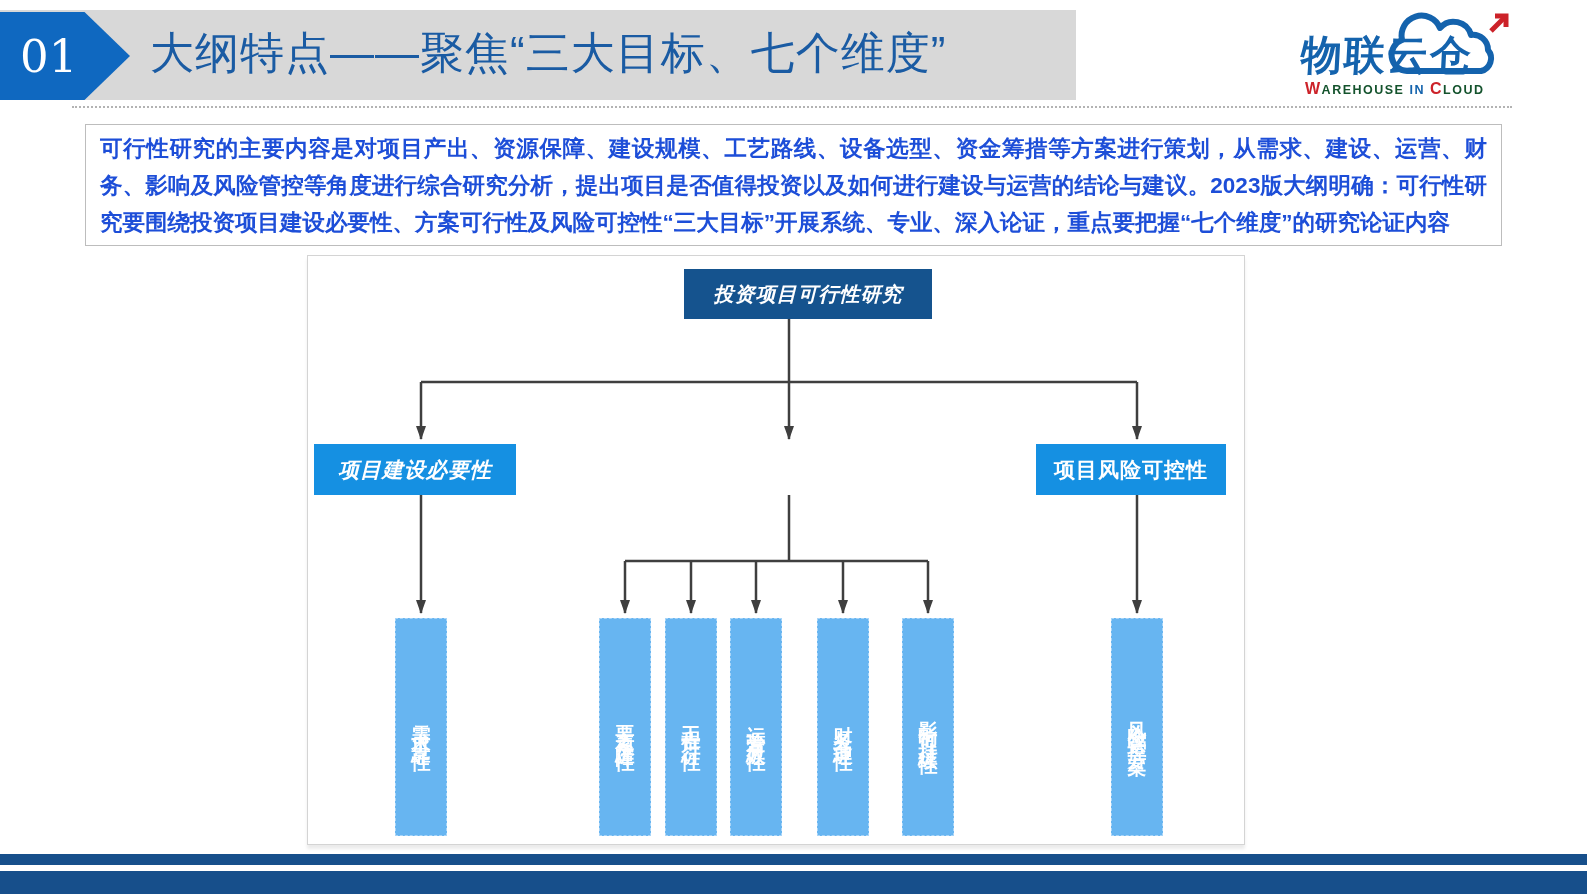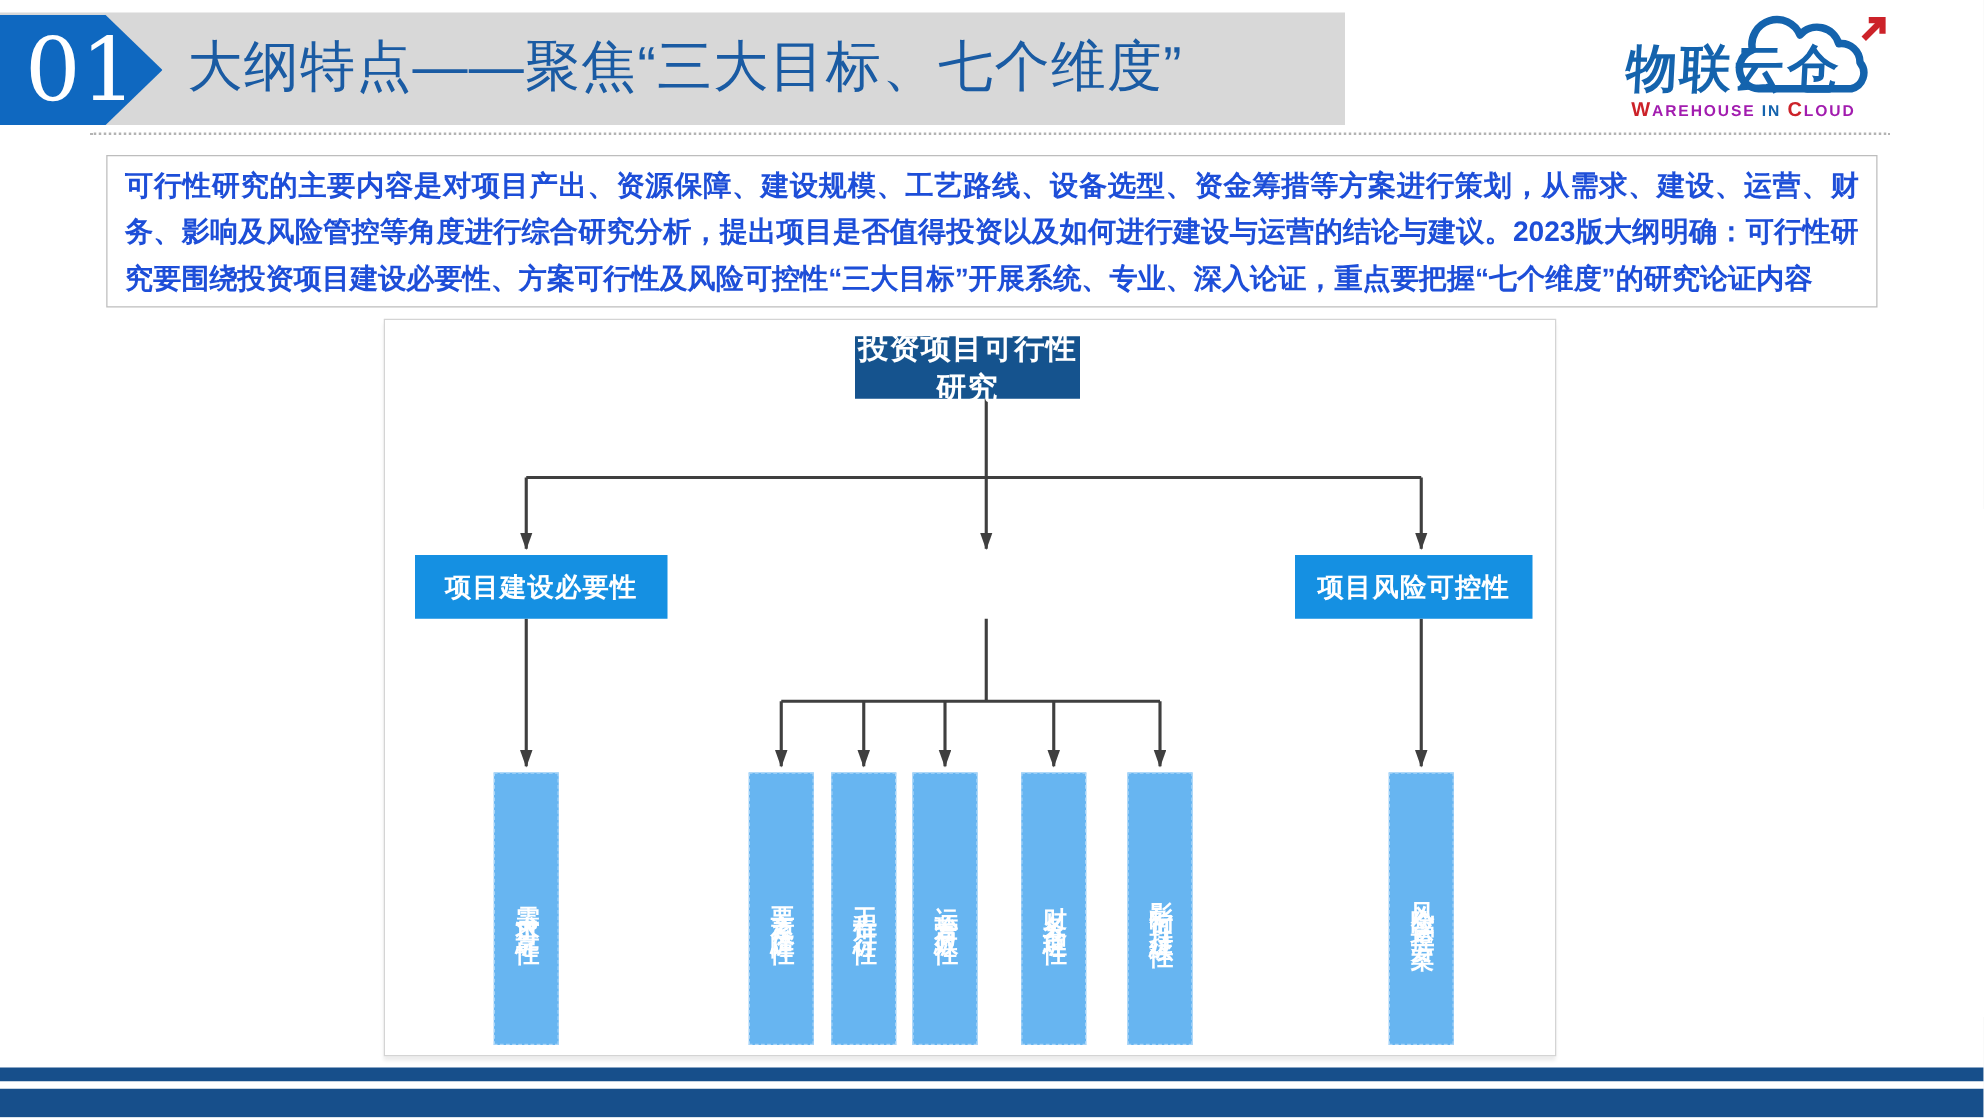--- a/index.html
+++ b/index.html
@@ -8,58 +8,58 @@
   .page { position:relative; width:1587px; height:894px; background:#ffffff; overflow:hidden; }
 
   
   .header-bar { position:absolute; left:0; top:10px; width:1076px; height:90px;
                 background:var(--header_bar,#d8d8d8); }
   .badge { position:absolute; left:0; top:12px; width:130px; height:88px;
            background:var(--badge,#0f68c0);
            clip-path:polygon(0 0,65% 0,100% 50%,65% 100%,0 100%);
            display:flex; align-items:center; }
   .badge-num { font-family:"DejaVu Serif","Liberation Serif",serif; color:#ffffff;
-               font-size:70px; padding-left:20px; }
+               font-size:45px; padding-left:20px; }
   .page-title { position:absolute; left:150px; top:24px; font-size:44px; font-weight:normal;
                 color:var(--title,#1a5ba3); letter-spacing:1px; white-space:nowrap; }
   .divider { position:absolute; left:72px; top:106px; width:1440px; height:0;
              border-top:2px dotted #b3b3b3; }
 
   
   .logo { position:absolute; left:1295px; top:4px; width:224px; height:100px; }
   .logo-cloud { position:absolute; right:0; top:0; }
   .logo-name { position:absolute; left:6px; top:24px; font-size:41px; font-weight:bold;
                color:var(--logo_blue,#1463ad); transform:skewX(-3deg); letter-spacing:2px;
                white-space:nowrap; }
   .logo-sub { position:absolute; left:10px; top:76px; font-weight:bold; letter-spacing:1.5px;
               white-space:nowrap; }
   .seg-red  { color:var(--logo_red,#cc2229); font-size:16px; }
-  .seg-gray { color:#a21caf; font-size:12.5px; }
+  .seg-gray { color:#14532d; font-size:12.5px; }
   .seg-blue { color:var(--logo_blue,#1463ad); font-size:12.5px; }
   .seg-sp   { margin-left:5px; }
 
   
   .intro-box { position:absolute; left:85px; top:124px; width:1417px; height:122px;
                border:1px solid #bdbdbd; background:#ffffff; padding:5px 14px;
                font-size:22.5px; line-height:37px; color:#1d4ed8; font-weight:600;
                text-align:justify; overflow:hidden; }
 
   
   .panel { position:absolute; left:307px; top:255px; width:938px; height:590px;
            border:1px solid #d4d4d4; background:#ffffff;
            box-shadow:0 4px 3px rgba(0,0,0,.08); }
   .connectors { position:absolute; left:0; top:0; }
 
   .node { position:absolute; display:flex; align-items:center; justify-content:center;
           color:#ffffff; font-weight:bold; text-align:center; }
-  .root-node { left:376px; top:13px; width:180px; height:50px;
-               background:var(--root_node,#15538e); font-size:24px; letter-spacing:1px; }
+  .root-node { left:376px; top:13px; width:248px; height:50px;
+               background:var(--root_node,#15538e); font-size:20px; letter-spacing:1px;font-style:italic; }
   .branch { top:188px; height:51px; background:var(--branch_node,#1590e2);
             font-size:21px; letter-spacing:1px; }
-  .branch-1 { left:24px;  width:202px; }
+  .branch-1 { left:6px;  width:202px;font-style:italic; }
   .branch-2 { left:376px; width:210px; }
   .branch-3 { left:728px; width:190px; }
 
   .leaf { top:362px; width:52px; height:218px; background:var(--leaf_node,#67b5f1);
           border:1px dashed #a9d5f8; }
   .leaf span { writing-mode:vertical-rl; font-size:19px; letter-spacing:7px;
                font-weight:bold; color:#ffffff; }
   .leaf-1 { left:87px; }  .leaf-2 { left:291px; } .leaf-3 { left:357px; }
   .leaf-4 { left:422px; } .leaf-5 { left:509px; } .leaf-6 { left:594px; }
   .leaf-7 { left:803px; }

